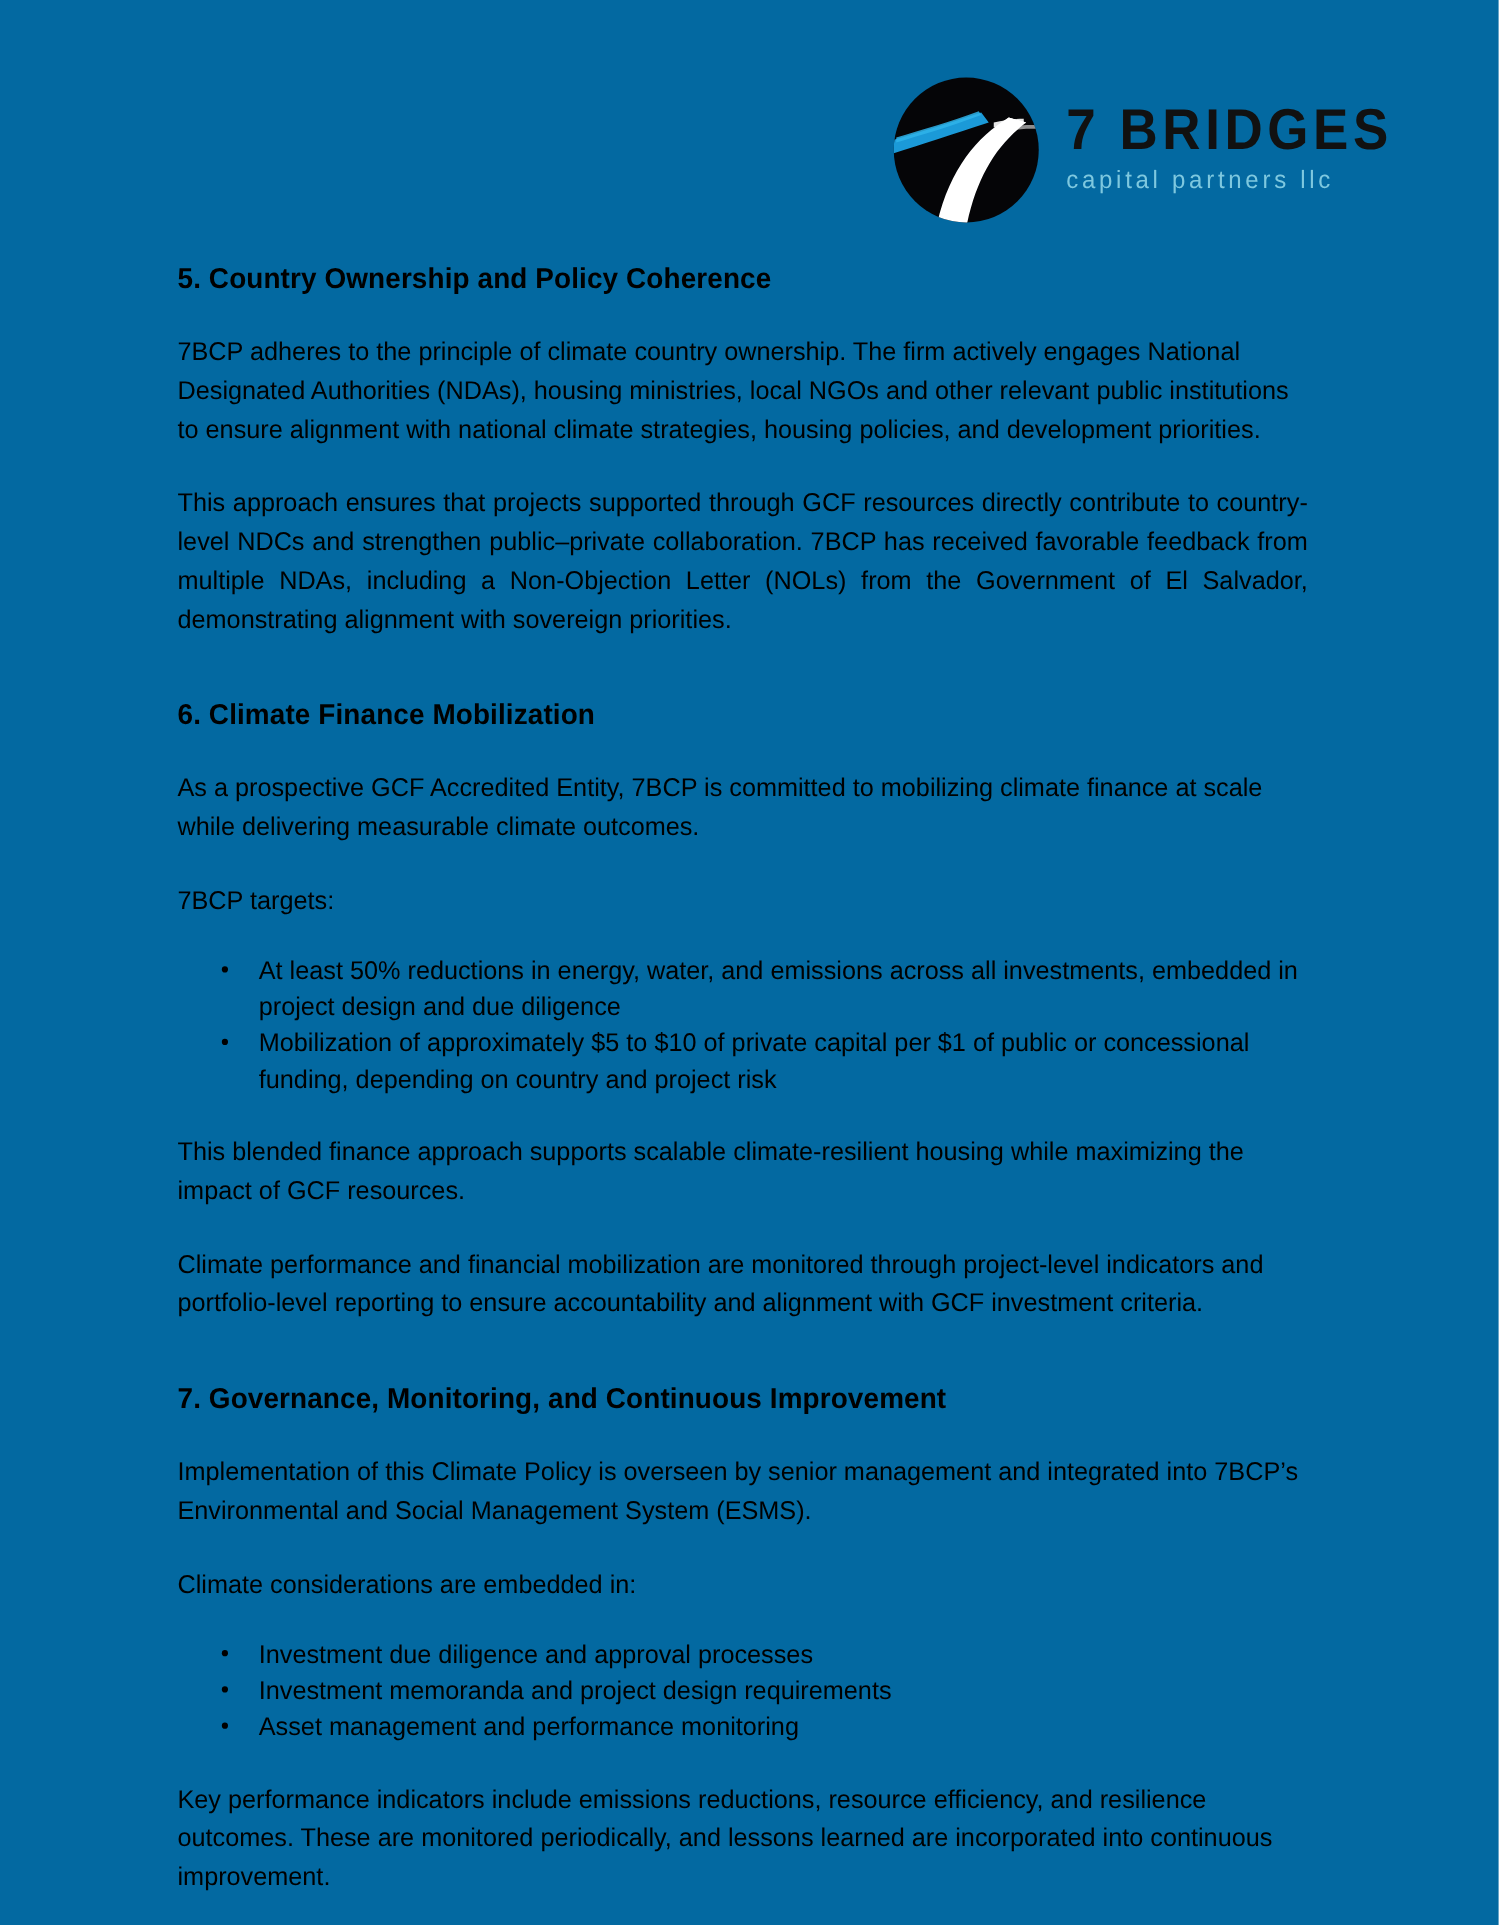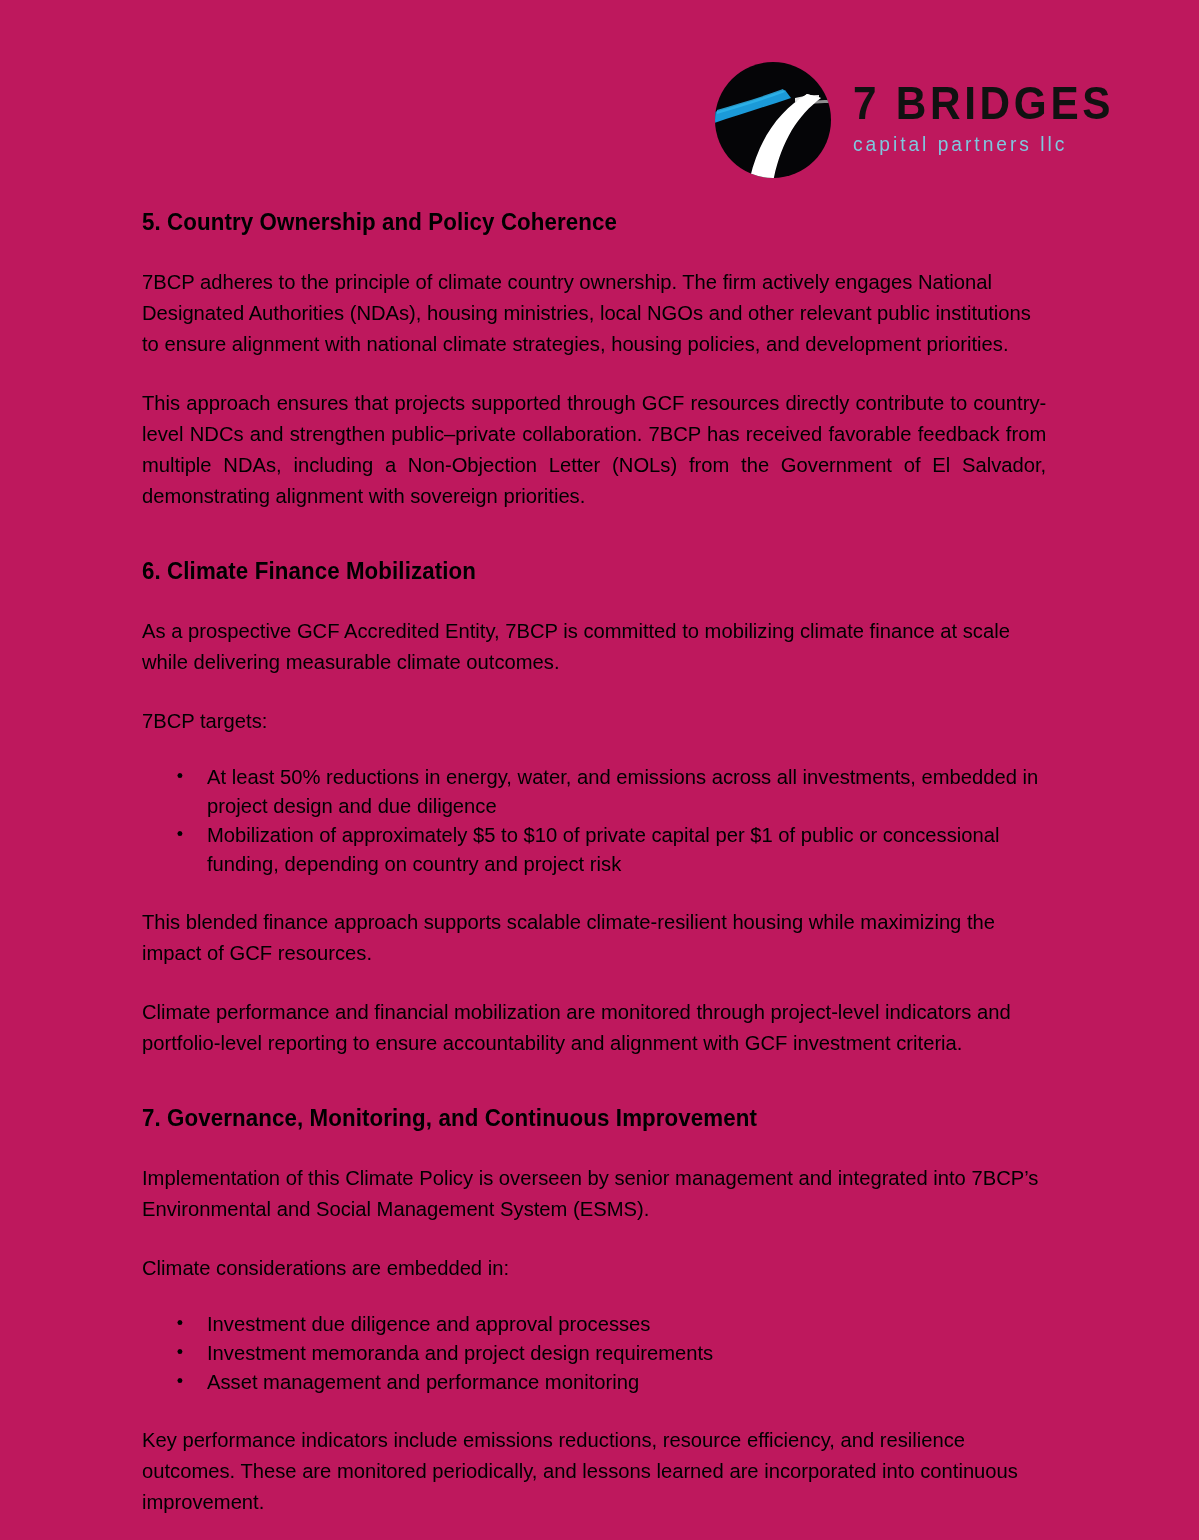--- a/index.html
+++ b/index.html
@@ -13,21 +13,21 @@
     position: relative;
     font-family: "Liberation Sans", sans-serif;
     color: #000000;
     overflow: hidden;
   }
 
   .page {
     position: relative;
     width: 1199px;
     height: 1540px;
-    background: #be185d;
+    background: #0369a1;
   }
 
   
   .header {
     position: absolute;
     top: 58px;
     right: 62px;
     display: flex;
     align-items: center;
     gap: 18px;

